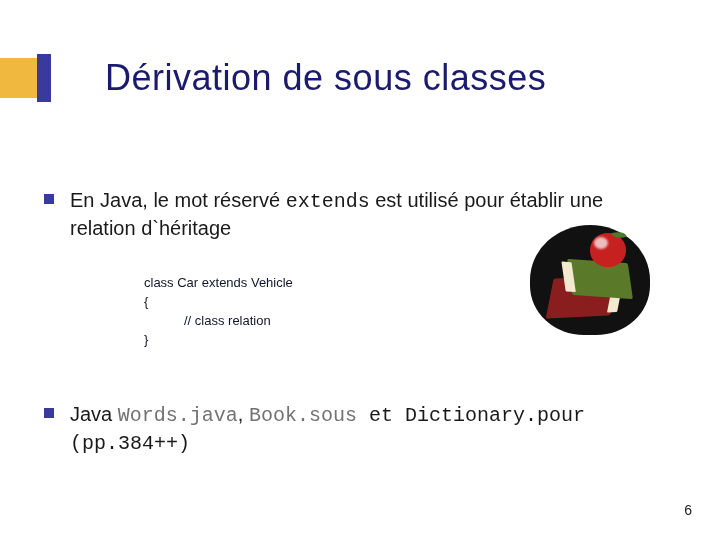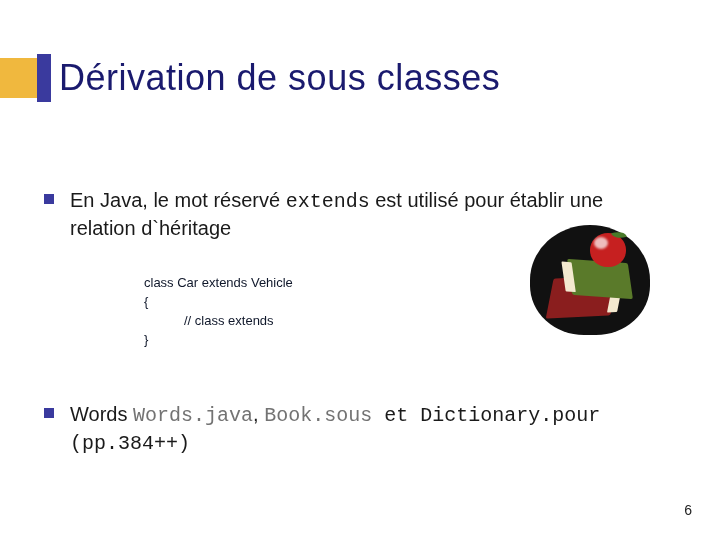--- a/index.html
+++ b/index.html
@@ -10,20 +10,21 @@
     font-family: Verdana, Geneva, sans-serif;
     position: relative;
     overflow: hidden;
   }
   .title-bar {
     position: absolute;
     top: 54px;
     left: 0;
     display: flex;
     align-items: center;
+    gap: 46px;
   }
   .title-blocks {
     display: flex;
     align-items: center;
     margin-right: 8px;
   }
   .block-yellow {
     width: 40px;
     height: 40px;
     background: #f0b83e;
@@ -175,28 +176,28 @@
   <div class="bullet-row">
     <div class="bullet"></div>
     <div class="bullet-text">
       <span>En Java, le mot réservé </span><span class="mono">extends</span><span> est utilisé pour établir une relation d`héritage</span>
     </div>
   </div>
 
   <div class="code-block">
     <div>class Car extends Vehicle</div>
     <div>{</div>
-    <div class="code-indent">// class extends</div>
+    <div class="code-indent">// class relation</div>
     <div>}</div>
   </div>
 
   <div class="bullet-row bullet-row-2">
     <div class="bullet"></div>
     <div class="bullet-text">
-      <span>Words </span><span class="mono link">Words.java</span><span>, </span><span class="mono link">Book.sous</span><span class="mono"> et </span><span class="mono">Dictionary.pour</span><span class="mono"> (pp.384++)</span>
+      <span>Java </span><span class="mono link">Words.java</span><span>, </span><span class="mono link">Book.sous</span><span class="mono"> et </span><span class="mono">Dictionary.pour</span><span class="mono"> (pp.384++)</span>
     </div>
   </div>
 
 </div>
 
 <div class="clip" aria-label="books-and-apple">
   <div class="clip-bg"></div>
   <div class="book1"></div>
   <div class="book2"></div>
   <div class="apple"></div>

